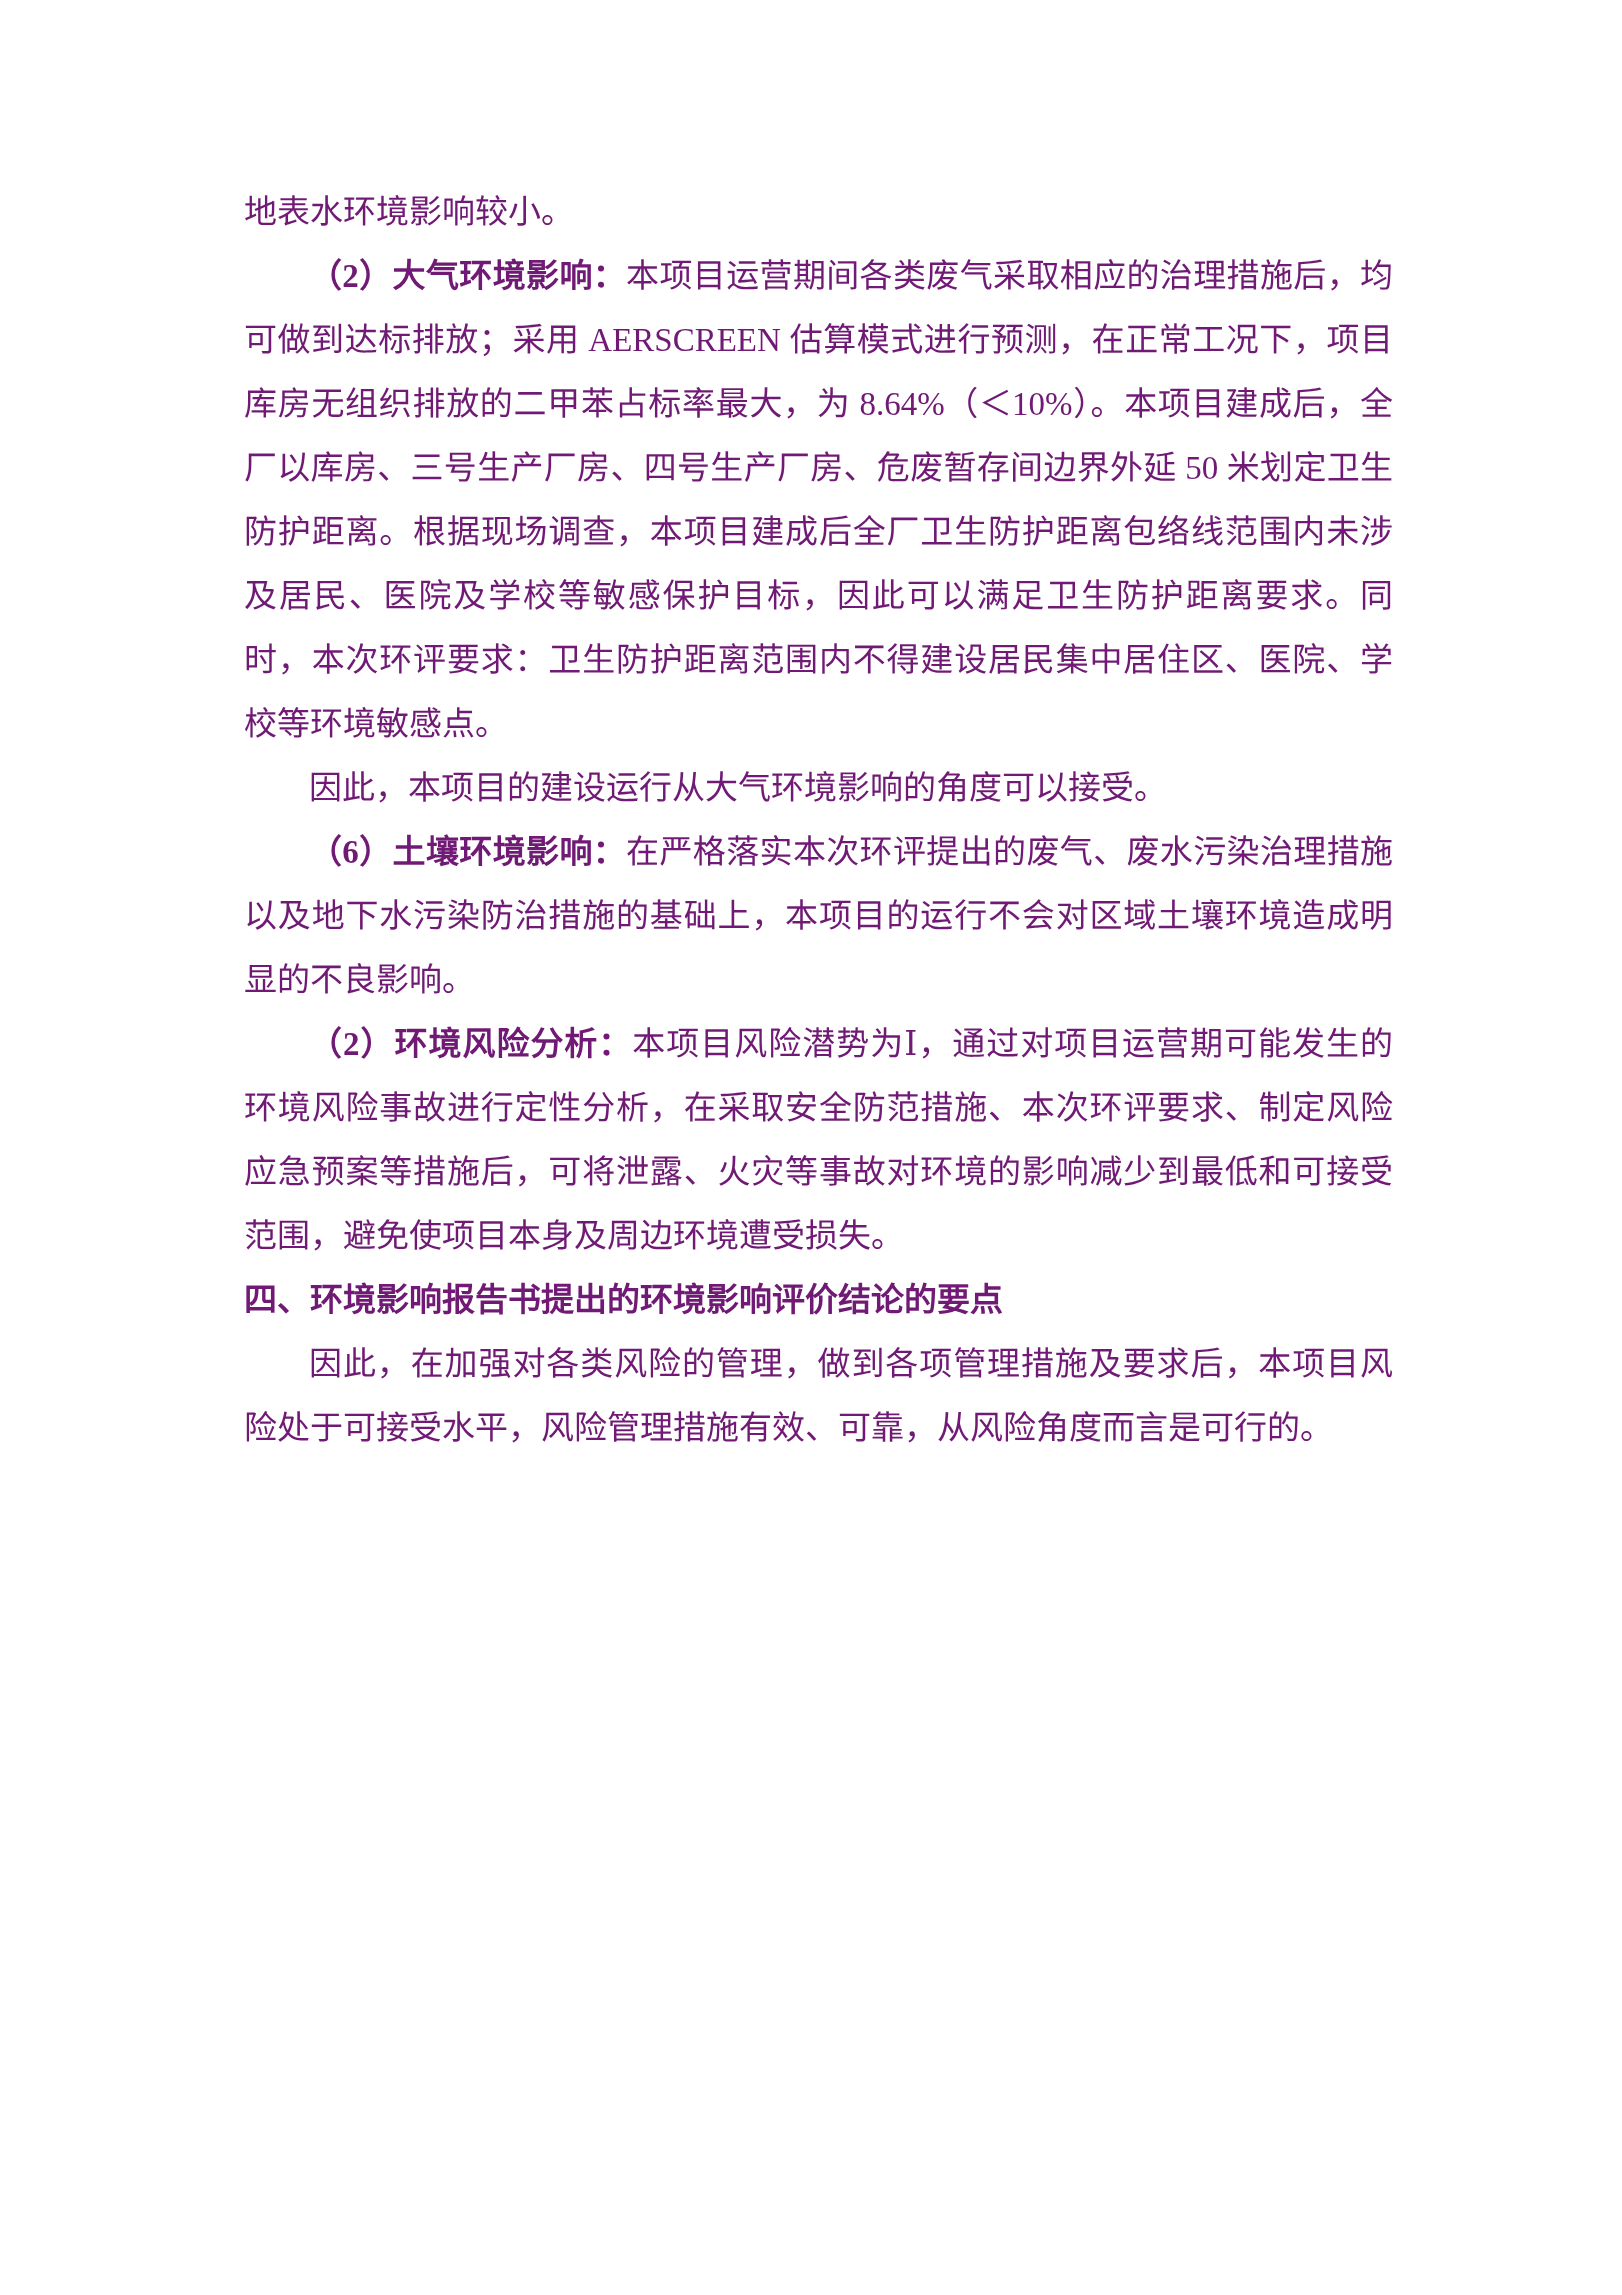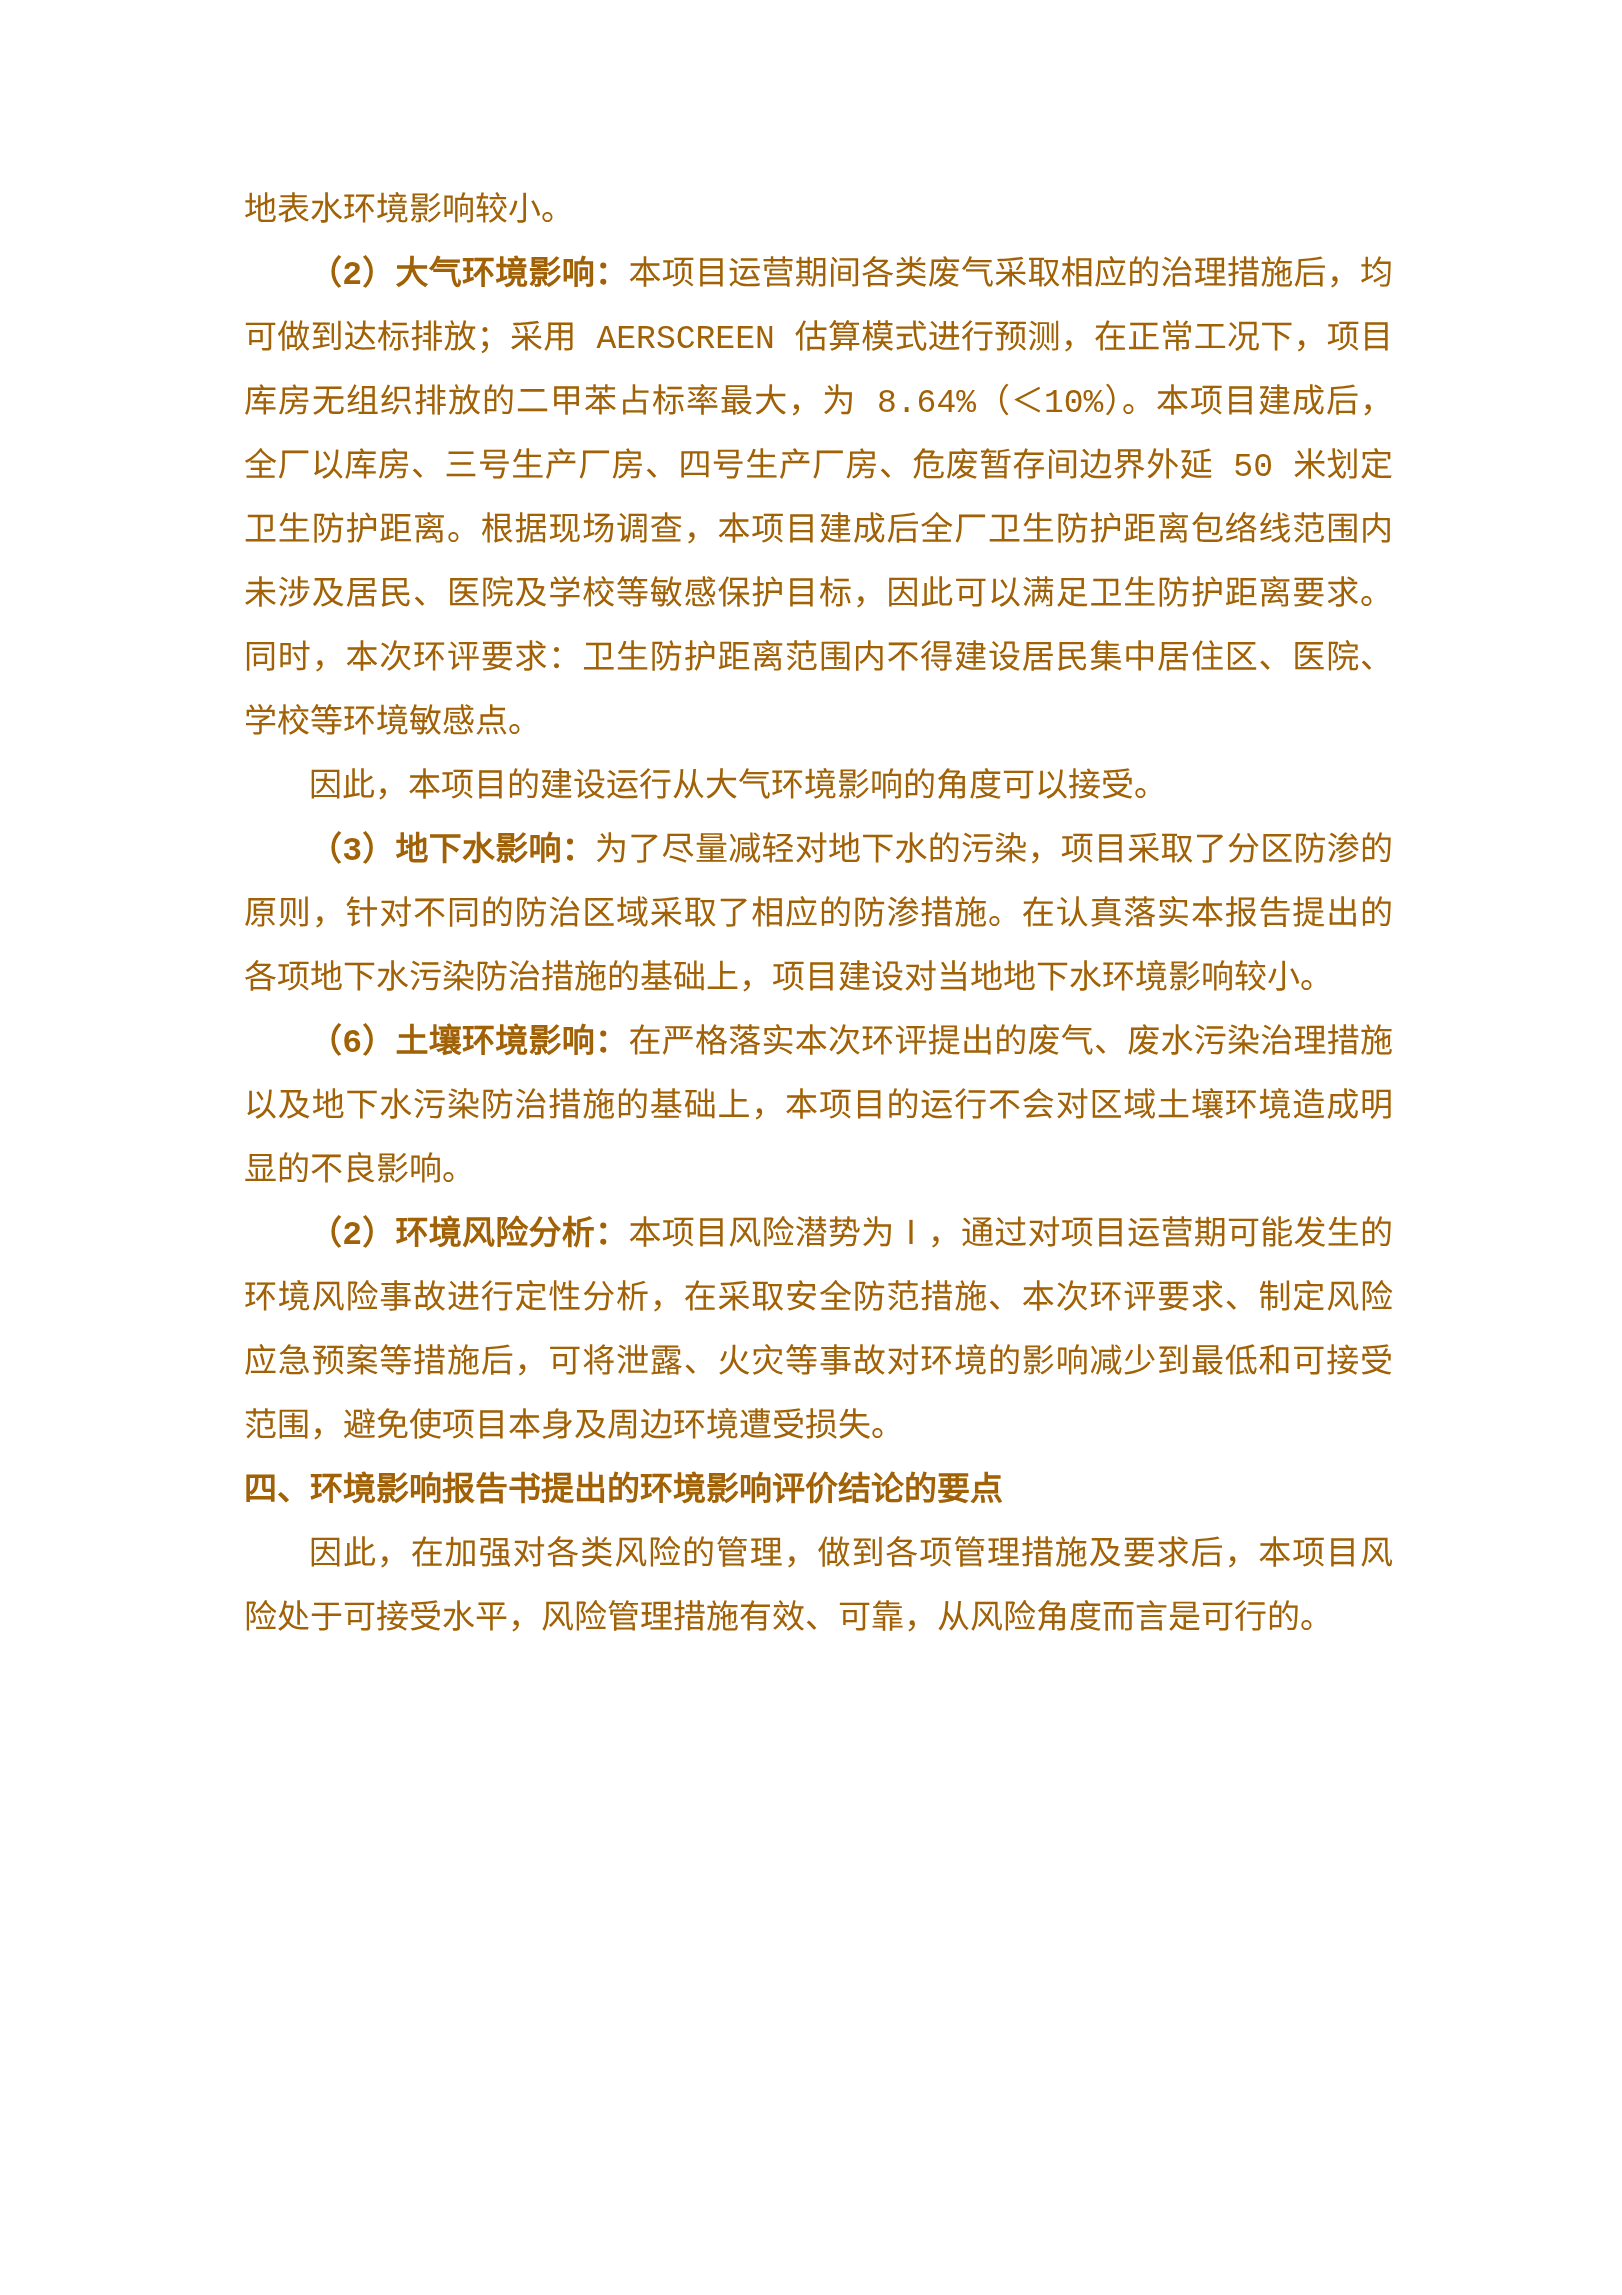--- a/index.html
+++ b/index.html
@@ -25,42 +25,40 @@
   }
   .para {
     margin: 0;
     padding: 0;
     font-size: 33px;
     line-height: 64px;
     text-align: justify;
     text-justify: inter-ideograph;
     line-break: strict;
     font-kerning: none;
-    color: #a16207;
-    font-family: Liberation Mono, monospace;
+    color: #701a75;
   }
   .para.indent {
     text-indent: 65px;
   }
   .para .bold {
     font-weight: bold;
   }
   .para.heading {
     font-weight: bold;
     text-align: left;
   }
 </style>
 </head>
 <body>
 
 <div class="page">
   <div class="content" id="doc-body">
       <p class="para"><span class="">地表水环境影响较小。</span></p>
       <p class="para indent"><span class="bold">（2）大气环境影响：</span><span class="">本项目运营期间各类废气采取相应的治理措施后，均可做到达标排放；采用 AERSCREEN 估算模式进行预测，在正常工况下，项目库房无组织排放的二甲苯占标率最大，为 8.64%（＜10%）。本项目建成后，全厂以库房、三号生产厂房、四号生产厂房、危废暂存间边界外延 50 米划定卫生防护距离。根据现场调查，本项目建成后全厂卫生防护距离包络线范围内未涉及居民、医院及学校等敏感保护目标，因此可以满足卫生防护距离要求。同时，本次环评要求：卫生防护距离范围内不得建设居民集中居住区、医院、学校等环境敏感点。</span></p>
       <p class="para indent"><span class="">因此，本项目的建设运行从大气环境影响的角度可以接受。</span></p>
-      <p class="para indent"><span class="bold">（3）地下水影响：</span><span class="">为了尽量减轻对地下水的污染，项目采取了分区防渗的原则，针对不同的防治区域采取了相应的防渗措施。在认真落实本报告提出的各项地下水污染防治措施的基础上，项目建设对当地地下水环境影响较小。</span></p>
       <p class="para indent"><span class="bold">（6）土壤环境影响：</span><span class="">在严格落实本次环评提出的废气、废水污染治理措施以及地下水污染防治措施的基础上，本项目的运行不会对区域土壤环境造成明显的不良影响。</span></p>
       <p class="para indent"><span class="bold">（2）环境风险分析：</span><span class="">本项目风险潜势为Ⅰ，通过对项目运营期可能发生的环境风险事故进行定性分析，在采取安全防范措施、本次环评要求、制定风险应急预案等措施后，可将泄露、火灾等事故对环境的影响减少到最低和可接受范围，避免使项目本身及周边环境遭受损失。</span></p>
       <p class="para heading"><span class="bold">四、环境影响报告书提出的环境影响评价结论的要点</span></p>
       <p class="para indent"><span class="">因此，在加强对各类风险的管理，做到各项管理措施及要求后，本项目风险处于可接受水平，风险管理措施有效、可靠，从风险角度而言是可行的。</span></p>
     </div>
 </div>
 
 
 </body></html>

